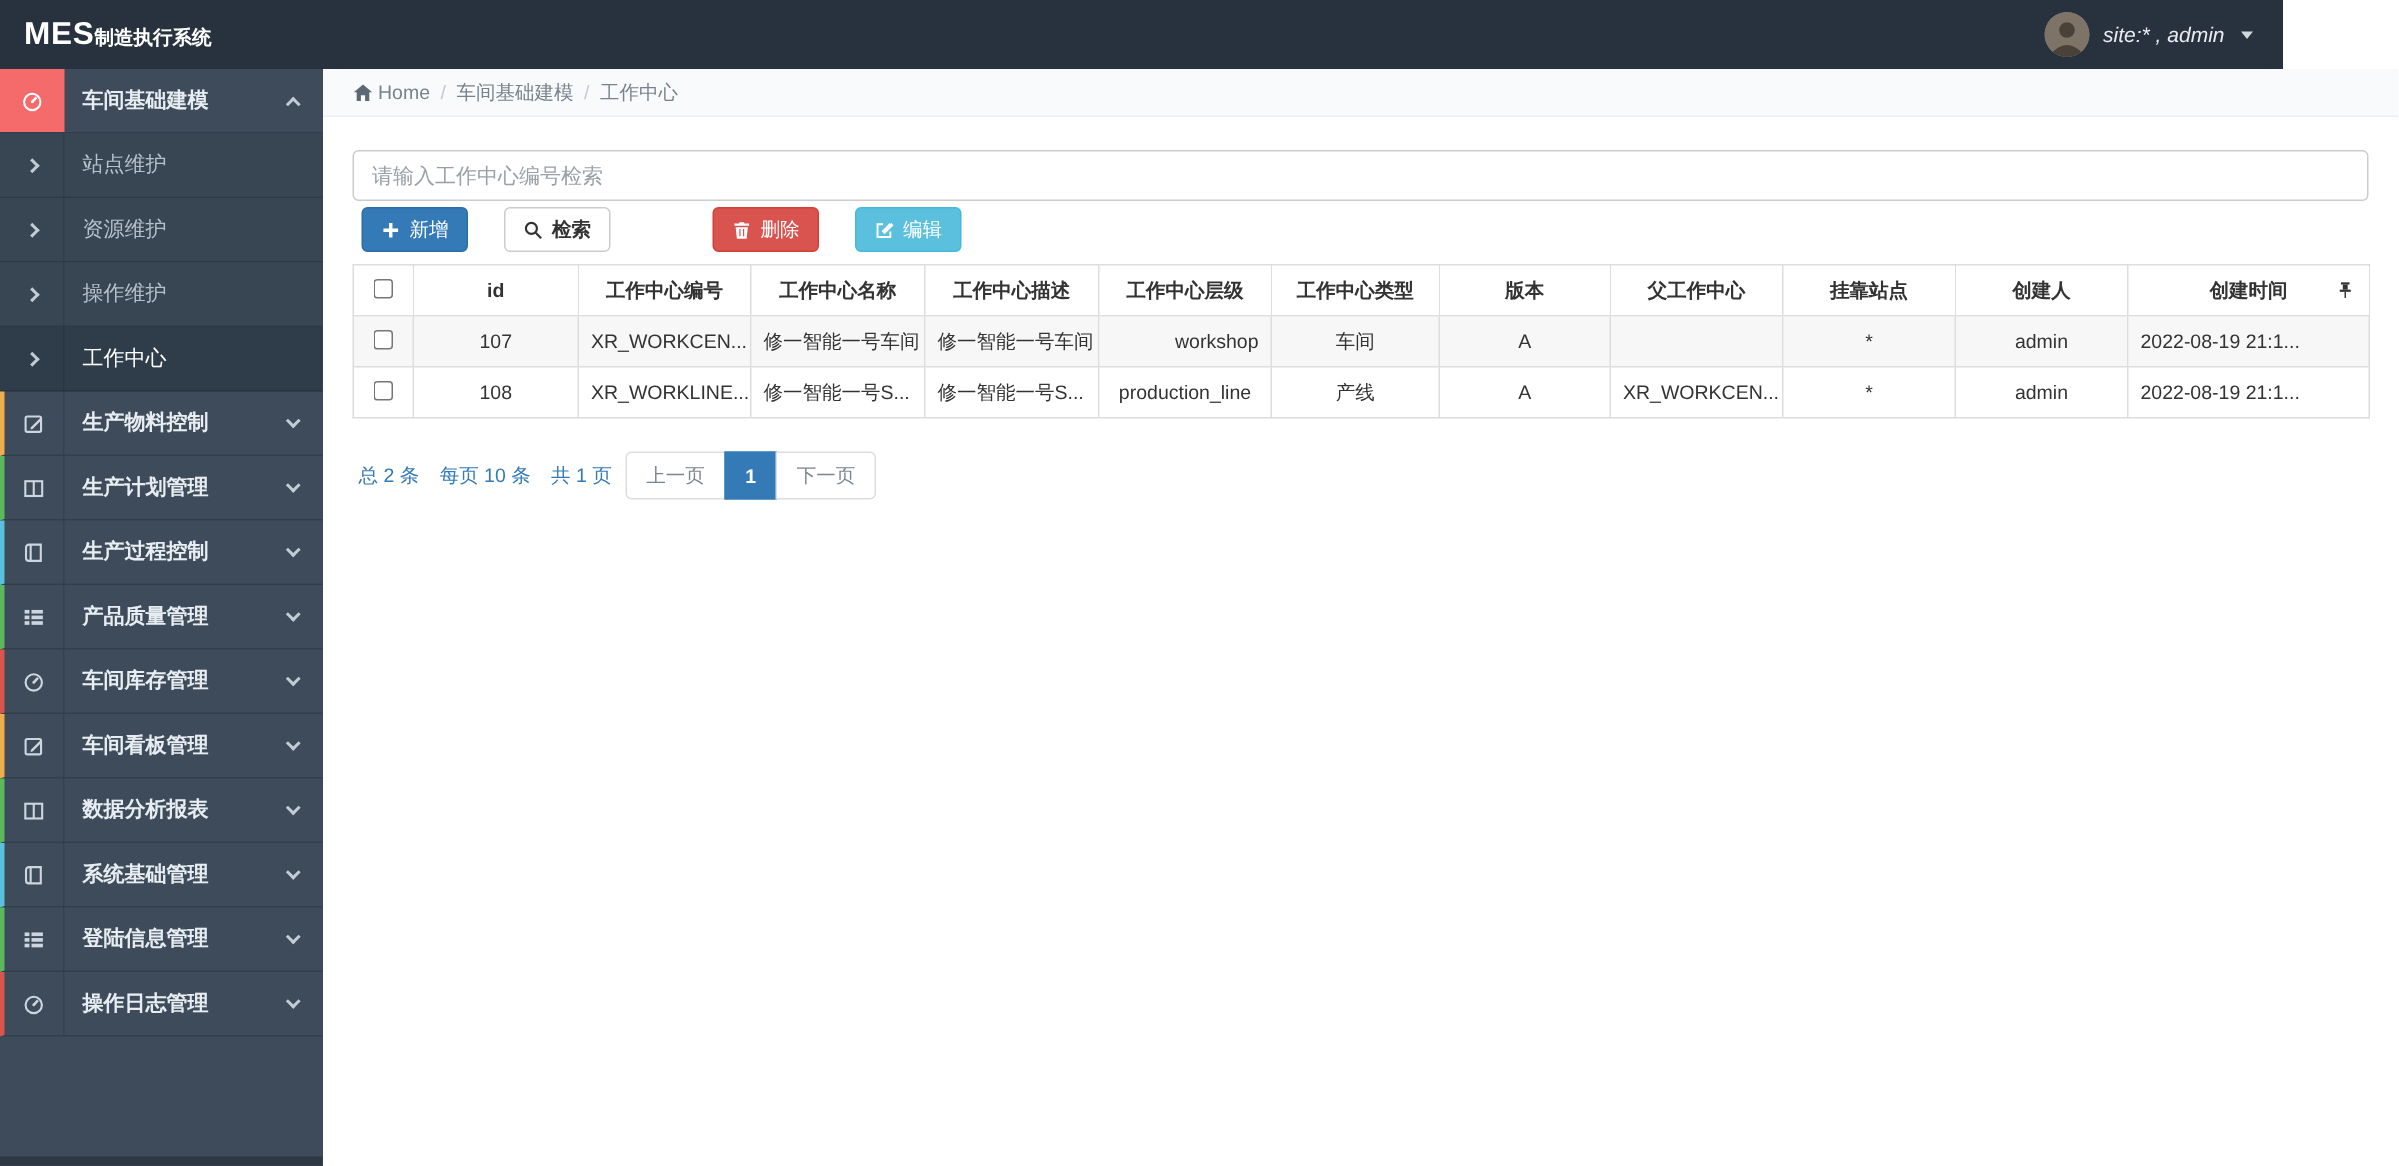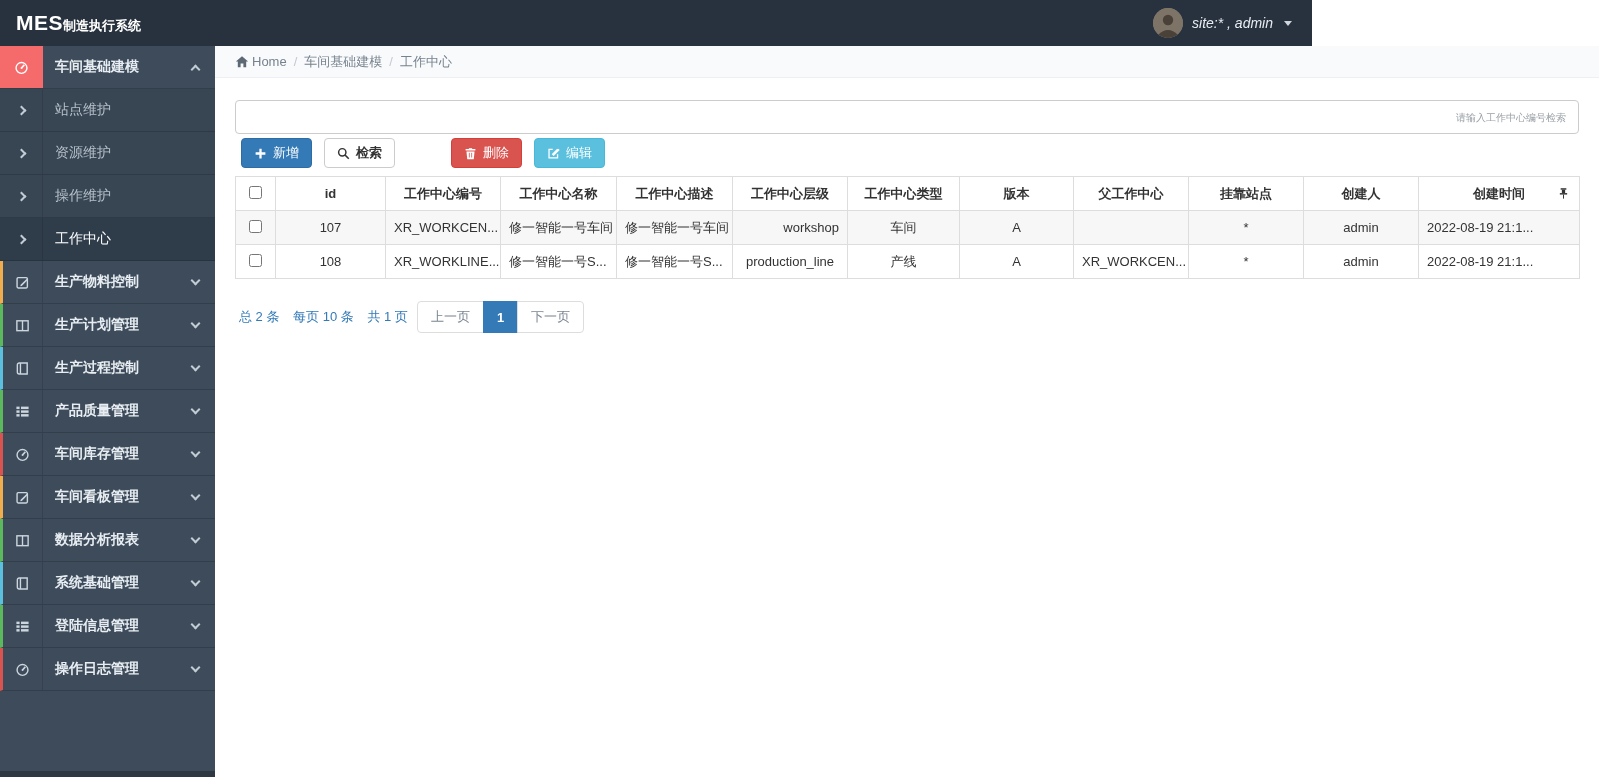--- a/index.html
+++ b/index.html
@@ -1,20 +1,20 @@
 <!DOCTYPE html>
 <html><head>
 <meta charset="utf-8">
 <style>
   * { box-sizing: border-box; }
   html,body { margin:0; padding:0; width:1599px; height:777px; overflow:hidden;
     font-family:"Liberation Sans","DejaVu Sans",sans-serif; background:#fff; }
 
   
-  .navbar { position:fixed; top:0; left:0; width:1312px; height:46px; background:#28323e;
+  .navbar { position:fixed; top:0; left:0; width:1522px; height:46px; background:#28323e;
     display:flex; justify-content:space-between; align-items:center; z-index:50; }
   .brand { width:215px; padding-left:16px; display:flex; align-items:baseline; color:#fff; }
   .brand-mes { font-size:21px; font-weight:bold; letter-spacing:.5px; }
   .brand-suffix { font-size:13px; font-weight:bold; }
   .nav-user { display:flex; align-items:center; gap:9px; padding-right:20px; color:#e9edf2; font-size:14px; cursor:pointer;font-style:italic; }
   .avatar { width:30px; height:30px; border-radius:50%; background:#8d8274; overflow:hidden; flex:none; }
   .caret-down { width:0; height:0; border-left:4px solid transparent; border-right:4px solid transparent;
     border-top:5px solid #cfd6dd; margin-left:2px; }
 
   
@@ -42,24 +42,24 @@
   
   .main { margin-left:215px; padding-top:46px; }
   .breadcrumb { height:32px; background:#f9fafb; border-bottom:1px solid #edeff2;
     display:flex; align-items:center; padding-left:20px; font-size:13px; color:#76838f; gap:7px; }
   .breadcrumb .sep { color:#c3cad1; }
   .crumb-link { cursor:pointer; display:flex; align-items:center; gap:3px; }
   .home-icon { width:14px; height:14px; color:#5d6875; }
 
   .content { padding:20px 20px 0 20px; }
   .search-input { width:100%; height:34px; border:1px solid #ccc; border-radius:4px;
-    padding:0 12px; font-size:10px; color:#555; outline:none; margin-top:2px;text-align:right; }
+    padding:0 12px; font-size:14px; color:#555; outline:none; margin-top:2px; }
   .search-input::placeholder { color:#9aa0a6; }
 
-  .toolbar { margin-top:4px; padding-left:6px; display:flex; gap:12px; }
+  .toolbar { margin-top:4px; padding-left:6px; display:flex; gap:24px; }
   .btn { height:30px; padding:0 12px; border-radius:4px; font-size:13px; display:inline-flex;
     align-items:center; gap:6px; border:1px solid transparent; cursor:pointer; font-family:inherit; }
   .btn svg { width:13px; height:13px; }
   .btn-primary { background:#337ab7; border-color:#2e6da4; color:#fff; }
   .btn-default { background:#fff; border-color:#ccc; color:#333;font-weight:bold; }
   .btn-danger  { background:#d9534f; border-color:#d43f3a; color:#fff;margin-left:44px; }
   .btn-info    { background:#5bc0de; border-color:#46b8da; color:#fff; }
 
   .grid { margin-top:8px; width:100%; border-collapse:collapse; table-layout:fixed;
     font-size:13px; color:#333; }

